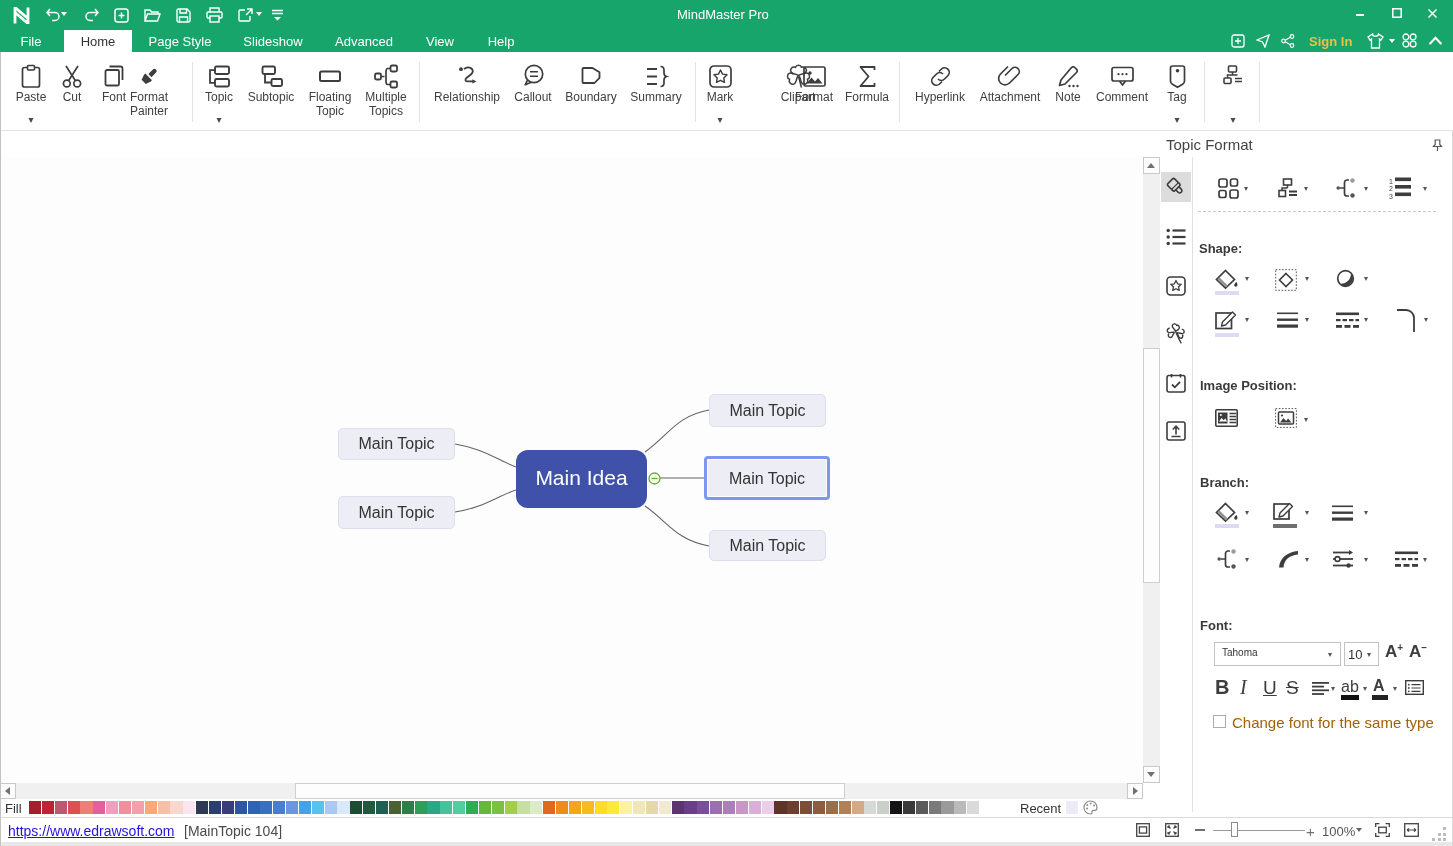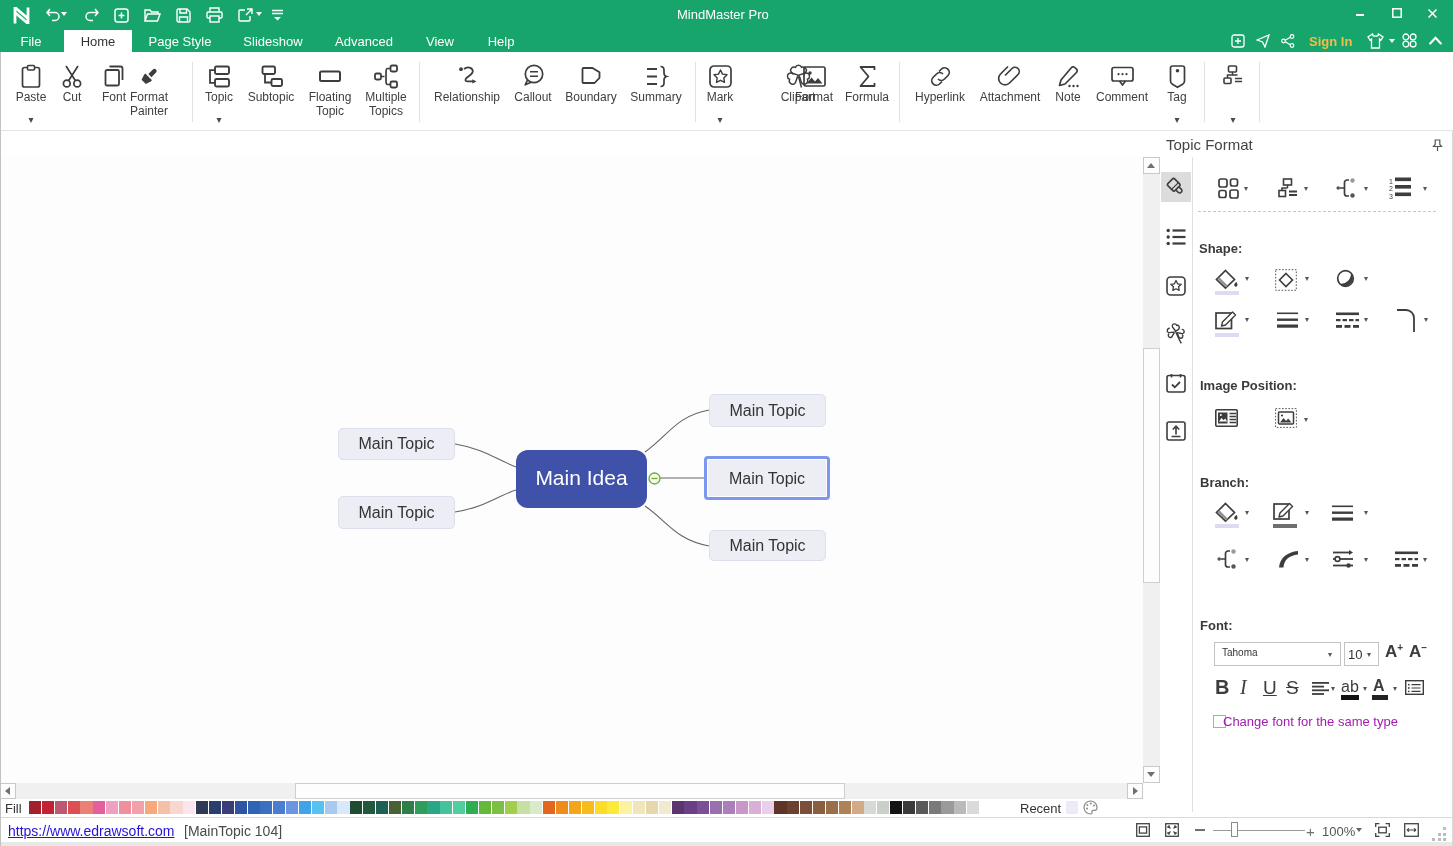--- a/index.html
+++ b/index.html
@@ -729,19 +729,19 @@
   <div class="pdrop" style="left:200px;top:527px">▾</div>
   <svg style="position:absolute;left:212px;top:523px" width="19" height="15" viewBox="0 0 19 15">
         <rect x="0.7" y="0.7" width="17.6" height="13.6" fill="none" stroke="#3d3d3d" stroke-width="1.4"></rect>
         <circle cx="3.8" cy="4.7" r="0.9" fill="#3d3d3d"></circle>
         <circle cx="3.8" cy="8" r="0.9" fill="#3d3d3d"></circle>
         <circle cx="3.8" cy="11.3" r="0.9" fill="#3d3d3d"></circle>
         <path d="M6.5 4.7 H15.5 M6.5 8 H15.5 M6.5 11.3 H15.5" stroke="#3d3d3d" stroke-width="1.2"></path>
       </svg>
 
   <div style="position:absolute;left:20px;top:558px;width:13px;height:13px;border:1px solid #ababab;background:#fff"></div>
-  <div style="position:absolute;left:30px;top:557px;font-size:13px;color:#a21caf">Change font for the same type</div>
+  <div style="position:absolute;left:39px;top:557px;font-size:15px;color:#a16207">Change font for the same type</div>
 </div>
 
 <div style="position:absolute;left:0;top:52px;width:1px;height:794px;background:#c2c2c2"></div>
 <div style="position:absolute;left:1452px;top:131px;width:1px;height:715px;background:#dadada"></div>
 
 </div>
 
 </body></html>

